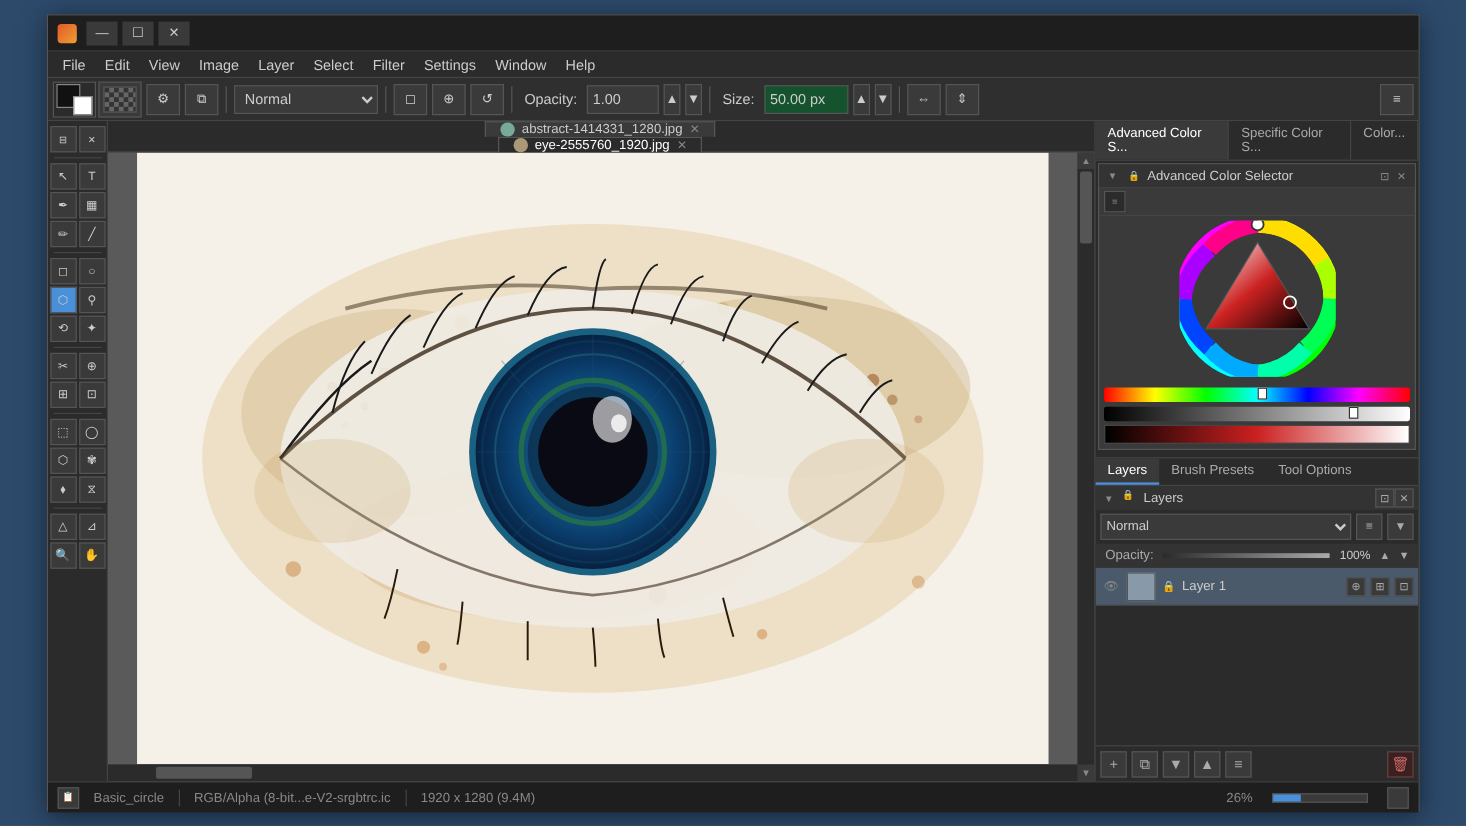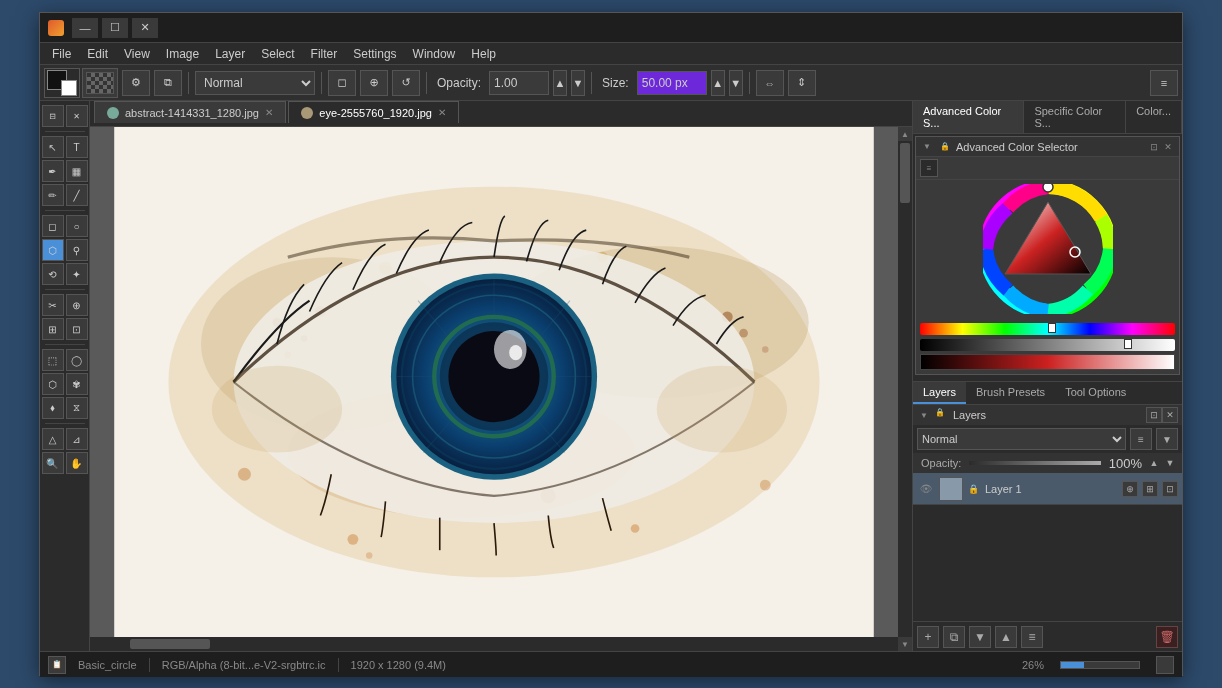--- a/index.html
+++ b/index.html
@@ -19,35 +19,35 @@
 
     
     .toolbar { height: 36px; background: #2f2f2f; display: flex; align-items: center; padding: 0 4px; border-bottom: 1px solid #444; gap: 4px; }
     .tool-btn { width: 28px; height: 26px; background: #3a3a3a; border: 1px solid #555; cursor: pointer; display: flex; align-items: center; justify-content: center; font-size: 11px; color: #ccc; }
     .toolbar-sep { width: 1px; height: 22px; background: #555; margin: 0 2px; }
     .toolbar-select { height: 24px; background: #3a3a3a; border: 1px solid #555; color: #ccc; font-size: 12px; padding: 0 4px; width: 120px; }
     .toolbar-group { display: flex; align-items: center; gap: 2px; }
     .opacity-label { font-size: 12px; color: #ccc; padding: 0 4px; }
     .opacity-value { width: 80px; height: 24px; background: #3a3a3a; border: 1px solid #555; color: #ccc; font-size: 12px; padding: 0 4px; }
     .size-label { font-size: 12px; color: #ccc; padding: 0 4px; }
-    .size-value { width: 70px; height: 24px; background: #6d28d9; border: 1px solid #555; color: #ccc; font-size: 12px; padding: 0 4px; }
+    .size-value { width: 70px; height: 24px; background: #14532d; border: 1px solid #555; color: #ccc; font-size: 12px; padding: 0 4px; }
 
     
     .main-area { display: flex; height: calc(664px - 30px - 22px - 36px - 26px); }
 
     
     .toolbox { width: 50px; background: #2b2b2b; border-right: 1px solid #444; display: flex; flex-direction: column; align-items: center; padding: 4px 2px; gap: 2px; overflow: hidden; }
     .tool-icon { width: 22px; height: 22px; background: #3a3a3a; border: 1px solid #555; cursor: pointer; display: flex; align-items: center; justify-content: center; font-size: 10px; color: #ccc; }
     .tool-icon.active { background: #4a90d9; }
     .tool-row { display: flex; gap: 2px; }
     .tool-sep { width: 40px; height: 1px; background: #444; margin: 2px 0; }
 
     
     .canvas-area { flex: 1; display: flex; flex-direction: column; background: #3c3c3c; }
-    .tabs { height: 26px; background: #2b2b2b; display: flex; align-items: flex-start; border-bottom: 1px solid #444; padding: 0 4px; }
+    .tabs { height: 26px; background: #2b2b2b; display: flex; align-items: center; border-bottom: 1px solid #444; padding: 0 4px; flex-direction: column; }
     .tab { height: 22px; padding: 0 12px; background: #3a3a3a; border: 1px solid #555; border-bottom: none; font-size: 11px; color: #ccc; cursor: pointer; display: flex; align-items: center; gap: 6px; margin-right: 2px; }
     .tab.active { background: #2b2b2b; color: #fff; }
     .tab-close { font-size: 10px; color: #888; cursor: pointer; }
     .tab-icon { width: 12px; height: 12px; border-radius: 50%; }
     .canvas-container { flex: 1; position: relative; overflow: hidden; background: #5a5a5a; }
     .canvas-scroll-v { position: absolute; right: 0; top: 0; width: 14px; height: 100%; background: #2b2b2b; display: flex; flex-direction: column; align-items: center; }
     .canvas-scroll-h { position: absolute; bottom: 0; left: 0; right: 14px; height: 14px; background: #2b2b2b; }
     .scroll-btn { width: 14px; height: 14px; background: #3a3a3a; display: flex; align-items: center; justify-content: center; font-size: 8px; color: #888; cursor: pointer; }
     .scroll-track { flex: 1; background: #2b2b2b; width: 100%; }
     .scroll-thumb { width: 10px; height: 60px; background: #555; margin: 2px auto; border-radius: 2px; }
@@ -456,21 +456,21 @@
           <select class="blend-select">
             <option>Normal</option>
           </select>
           <div class="layer-filter-btn">≡</div>
           <div class="layer-filter-btn">▼</div>
         </div>
 
         <div class="opacity-row">
           <span style="font-size:11px;color:#aaa;padding:0 4px;">Opacity:</span>
           <div style="flex:1;height:4px;background:linear-gradient(to right,#2b2b2b,#aaa);margin:0 4px;"></div>
-          <span style="font-size:13px;color:#ccc;padding:0 4px;">100%</span>
+          <span style="font-size:10px;color:#ccc;padding:0 4px;">100%</span>
           <div style="width:16px;height:16px;font-size:9px;color:#aaa;display:flex;align-items:center;justify-content:center;cursor:pointer;">▲</div>
           <div style="width:16px;height:16px;font-size:9px;color:#aaa;display:flex;align-items:center;justify-content:center;cursor:pointer;">▼</div>
         </div>
 
         <div class="layer-list">
           <div class="layer-item selected">
             <div class="layer-vis-btn">👁</div>
             <div class="layer-thumb" style="background:#8899aa;"></div>
             <div class="layer-lock">🔒</div>
             <span class="layer-name">Layer 1</span>

